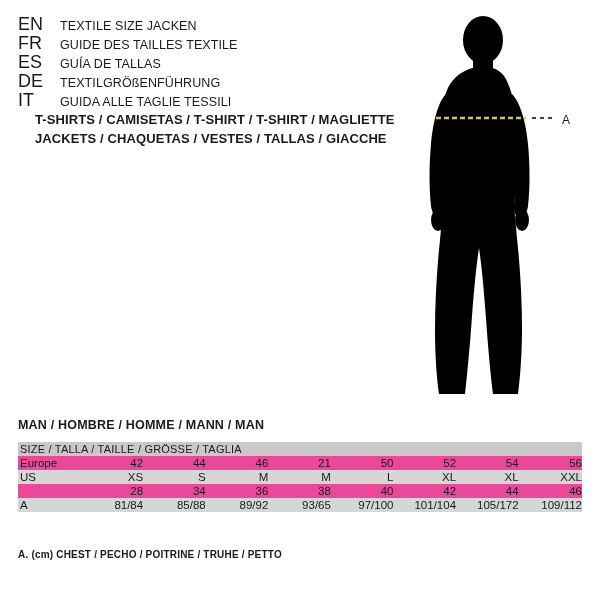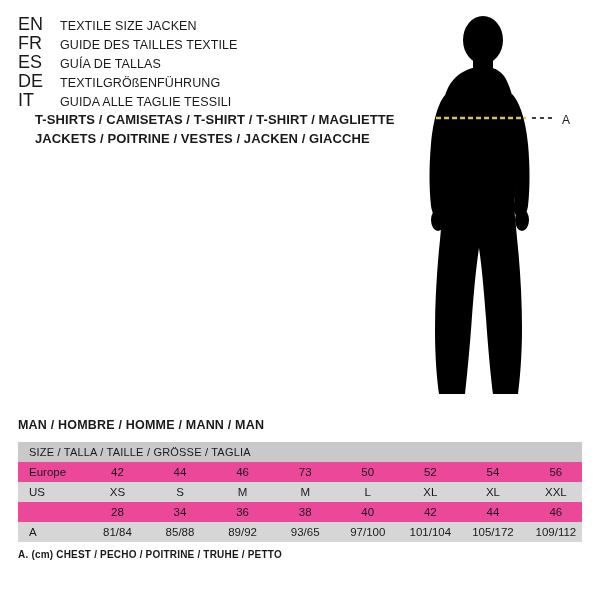--- a/index.html
+++ b/index.html
@@ -92,43 +92,43 @@
     top: 442px;
     width: 564px;
   }
   table.size-table {
     border-collapse: collapse;
     width: 564px;
     table-layout: fixed;
     font-size: 11.5px;
   }
   table.size-table td {
-    height: 20px;
-    padding: 0 0 0 11px;
+    height: 14px;
+    padding: 0 0 0 2px;
     vertical-align: middle;
     white-space: nowrap;
   }
   tr.row-head td {
     background: #c9c9c9;
     font-size: 11px;
     letter-spacing: 0.2px;
   }
   tr.row-light td {
     background: #ec4899;
   }
   tr.row-dark td {
     background: #d6d6d6;
     margin-top: 34px;
   }
   td.col-label {
     width: 86px;
   }
   td.cell {
     width: 68px;
-    text-align: center;
+    text-align: right;
     padding-left: 6px;
   }
 
   .footnote {
     position: absolute;
     left: 18px;
     top: 549px;
     font-size: 10px;
     font-weight: bold;
     letter-spacing: 0.2px;
@@ -157,21 +157,21 @@
       <div class="lang-text">TEXTILGRÖßENFÜHRUNG</div>
     </div>
     <div class="lang-row">
       <div class="lang-code">IT</div>
       <div class="lang-text">GUIDA ALLE TAGLIE TESSILI</div>
     </div>
   </div>
 
   <div class="category-block">
     <div class="category-line">T-SHIRTS / CAMISETAS / T-SHIRT / T-SHIRT / MAGLIETTE</div>
-    <div class="category-line">JACKETS / POITRINE / VESTES / JACKEN / GIACCHE</div>
+    <div class="category-line">JACKETS / CHAQUETAS / VESTES / TALLAS / GIACCHE</div>
   </div>
 
   <div class="figure">
     <svg width="180" height="395" viewBox="0 0 180 395">
       <g>
 
         <ellipse cx="73" cy="30" rx="20" ry="24" fill="#000000"></ellipse>
 
         <rect x="63" y="48" width="20" height="14" fill="#000000"></rect>
 
@@ -235,21 +235,21 @@
     <table class="size-table">
       <tbody>
           <tr class="row-head">
         <td class="col-label" colspan="9">SIZE / TALLA / TAILLE / GRÖSSE / TAGLIA</td>
       </tr>
       <tr class="row-light">
         <td class="col-label">Europe</td>
         <td class="cell">42</td>
         <td class="cell">44</td>
         <td class="cell">46</td>
-        <td class="cell">73</td>
+        <td class="cell">21</td>
         <td class="cell">50</td>
         <td class="cell">52</td>
         <td class="cell">54</td>
         <td class="cell">56</td>
       </tr>
       <tr class="row-dark">
         <td class="col-label">US</td>
         <td class="cell">XS</td>
         <td class="cell">S</td>
         <td class="cell">M</td>

